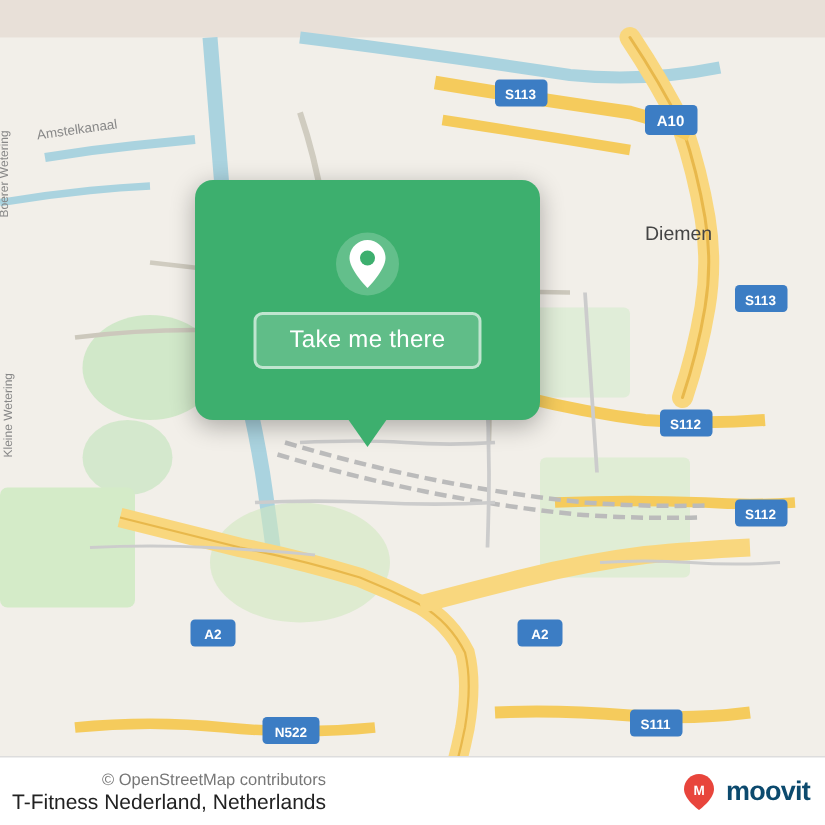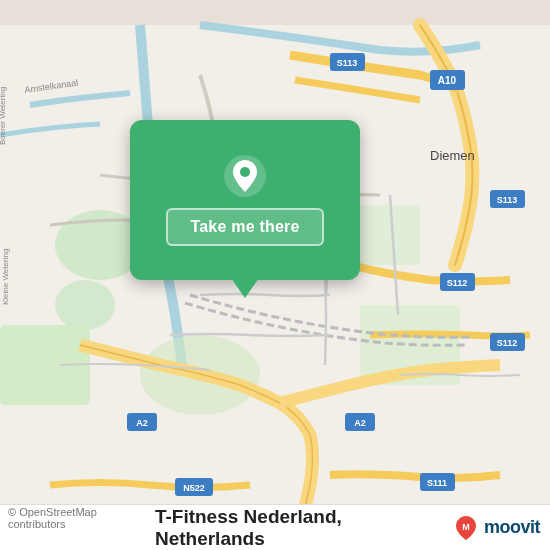--- a/index.html
+++ b/index.html
@@ -61,21 +61,21 @@
       height: 44px;
       margin-bottom: 10px;
     }
 
     #take-me-btn {
       background: rgba(255,255,255,0.18);
       border: 2px solid rgba(255,255,255,0.6);
       border-radius: 6px;
       color: white;
       font-size: 16px;
-      font-weight: bold;
+      font-weight: normal;
       padding: 8px 22px;
       cursor: pointer;
       letter-spacing: 0.2px;
     }
 
     
     #bottom-bar {
       position: absolute;
       bottom: 0;
       left: 0;
@@ -223,23 +223,23 @@
     <svg id="location-icon" viewBox="0 0 44 44" xmlns="http://www.w3.org/2000/svg">
       <circle cx="22" cy="22" r="21" fill="rgba(255,255,255,0.2)"></circle>
       <path d="M22 6 C15.4 6 10 11.4 10 18 C10 26 22 38 22 38 C22 38 34 26 34 18 C34 11.4 28.6 6 22 6Z" fill="white"></path>
       <circle cx="22" cy="18" r="5" fill="#3daf6e"></circle>
     </svg>
 
     <button id="take-me-btn">Take me there</button>
   </div>
 
   <div id="bottom-bar">
-    <div style="display:flex; flex-direction:row; justify-content:center;">
+    <div style="display:flex; flex-direction:column; justify-content:center;text-align:right;">
       <span id="osm-credit" style="font-size:11px;color:#777;position:static;">© OpenStreetMap contributors</span>
-      <span id="location-label" style="font-size:19px;color:#222;font-weight:700;position:static;">T-Fitness Nederland, Netherlands</span>
+      <span id="location-label" style="font-size:14px;color:#222;font-weight:400;position:static;">T-Fitness Nederland, Netherlands</span>
     </div>
 
     <div id="moovit-logo">
 
       <svg id="moovit-icon" viewBox="0 0 28 28" xmlns="http://www.w3.org/2000/svg">
         <path d="M14 2 C8.5 2 4 6.5 4 12 C4 19 14 26 14 26 C14 26 24 19 24 12 C24 6.5 19.5 2 14 2Z" fill="#e8453c"></path>
         <text x="14" y="16" font-size="9" fill="white" font-weight="bold" text-anchor="middle">M</text>
       </svg>
       <span id="moovit-text">moovit</span>
     </div>

